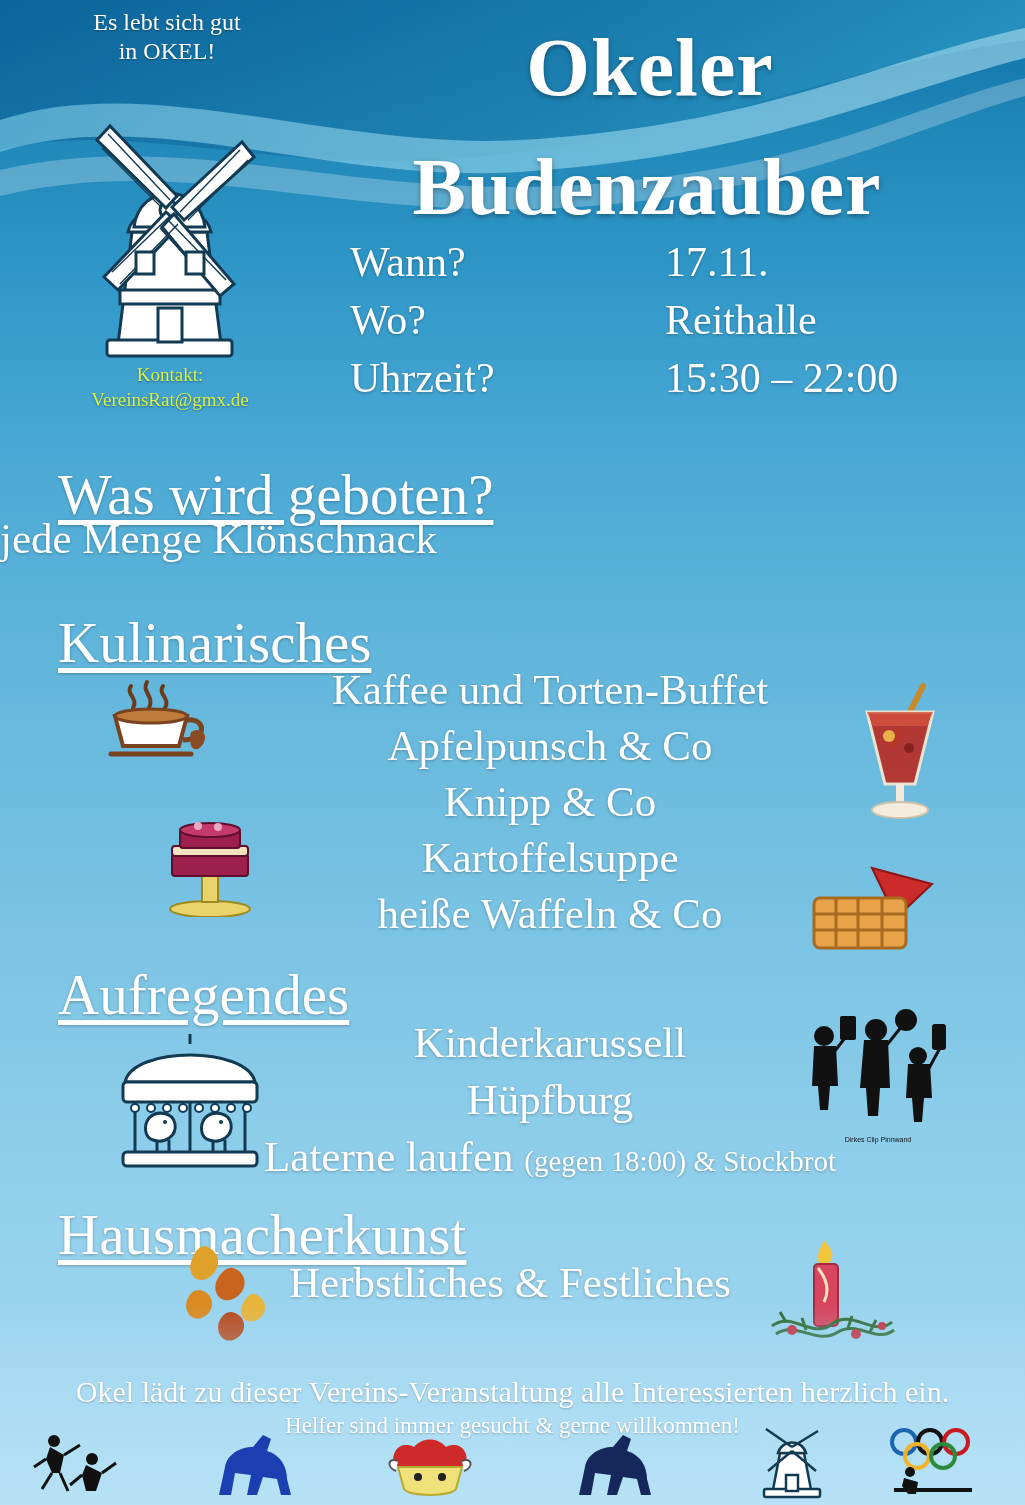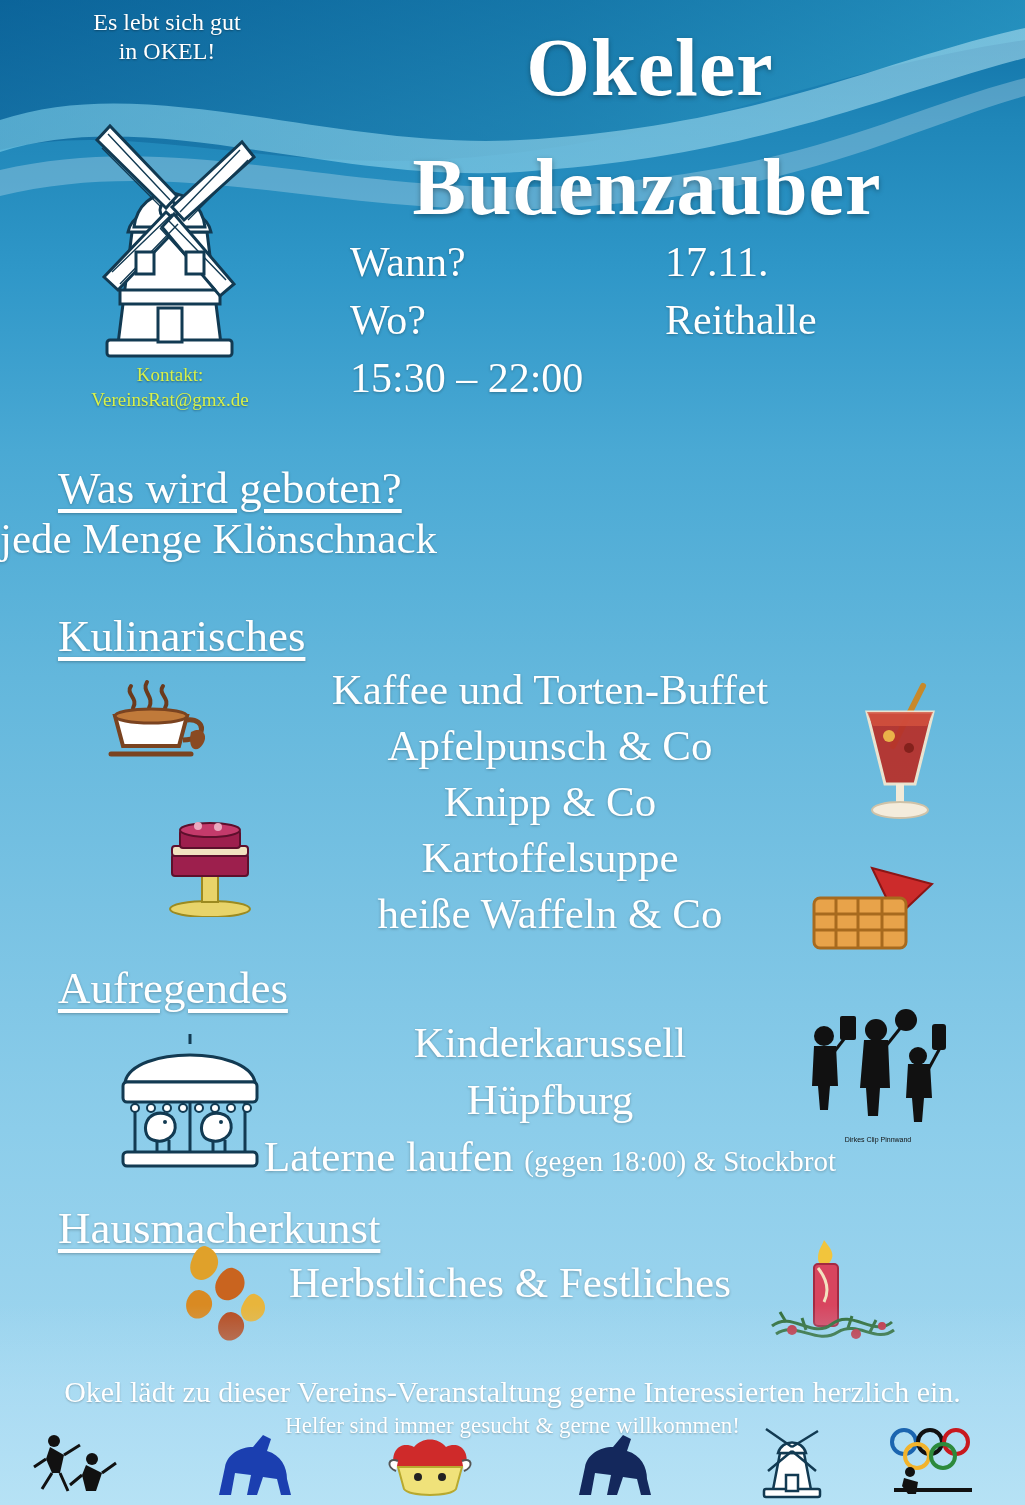--- a/index.html
+++ b/index.html
@@ -118,21 +118,21 @@
     text-shadow: 0 1px 3px rgba(0,0,0,0.3);
   }
   .fact-a {
     font-size: 42px;
     text-shadow: 0 1px 3px rgba(0,0,0,0.3);
   }
 
   
   .sec-head {
     position: absolute;
-    font-size: 45px;
+    font-size: 57px;
     text-decoration: underline;
     text-underline-offset: 6px;
     text-shadow: 0 1px 3px rgba(0,0,0,0.28);
     white-space: nowrap;
   }
   .sec-line {
     position: absolute;
     font-size: 43px;
     text-align: center;
     text-shadow: 0 1px 3px rgba(0,0,0,0.28);
@@ -284,20 +284,21 @@
   <div class="facts">
     <div class="fact-row">
       <div class="fact-q">Wann?</div>
       <div class="fact-a">17.11.</div>
     </div>
     <div class="fact-row">
       <div class="fact-q">Wo?</div>
       <div class="fact-a">Reithalle</div>
     </div>
     <div class="fact-row">
+      <div class="fact-q">Uhrzeit?</div>
       <div class="fact-a">15:30 – 22:00</div>
     </div>
   </div>
 
   <div class="sec-head head-geboten">Was wird geboten?</div>
   <div class="sec-line line-geboten">jede Menge Klönschnack</div>
 
   <div class="sec-head head-kulinarisch">Kulinarisches</div>
   <div class="kul-lines">
     <div>Kaffee und Torten-Buffet</div>
@@ -433,21 +434,21 @@
     </g>
     <g fill="#c32f3f">
       <circle cx="40" cy="96" r="5"></circle>
       <circle cx="104" cy="100" r="5"></circle>
       <circle cx="130" cy="92" r="4"></circle>
     </g>
   </svg>
 
   <div class="bottom-fade"></div>
 
-  <div class="footer1">Okel lädt zu dieser Vereins-Veranstaltung gerne Interessierten herzlich ein.</div>
+  <div class="footer1">Okel lädt zu dieser Vereins-Veranstaltung alle Interessierten herzlich ein.</div>
   <div class="footer2">Helfer sind immer gesucht &amp; gerne willkommen!</div>
 
   <div class="footer-icons">
     <svg class="fi" style="left:30px; width:95px; height:70px;" viewBox="0 0 95 70">
       <g fill="#111111">
         <circle cx="24" cy="12" r="6"></circle>
         <path d="M20 18 L34 26 L30 44 L22 44 L16 30 Z"></path>
         <path d="M34 26 L50 16 M16 30 L4 38 M30 44 L38 60 M22 44 L12 58"></path>
         <circle cx="62" cy="30" r="6"></circle>
         <path d="M56 36 L72 44 L66 62 L56 62 L52 46 Z"></path>

